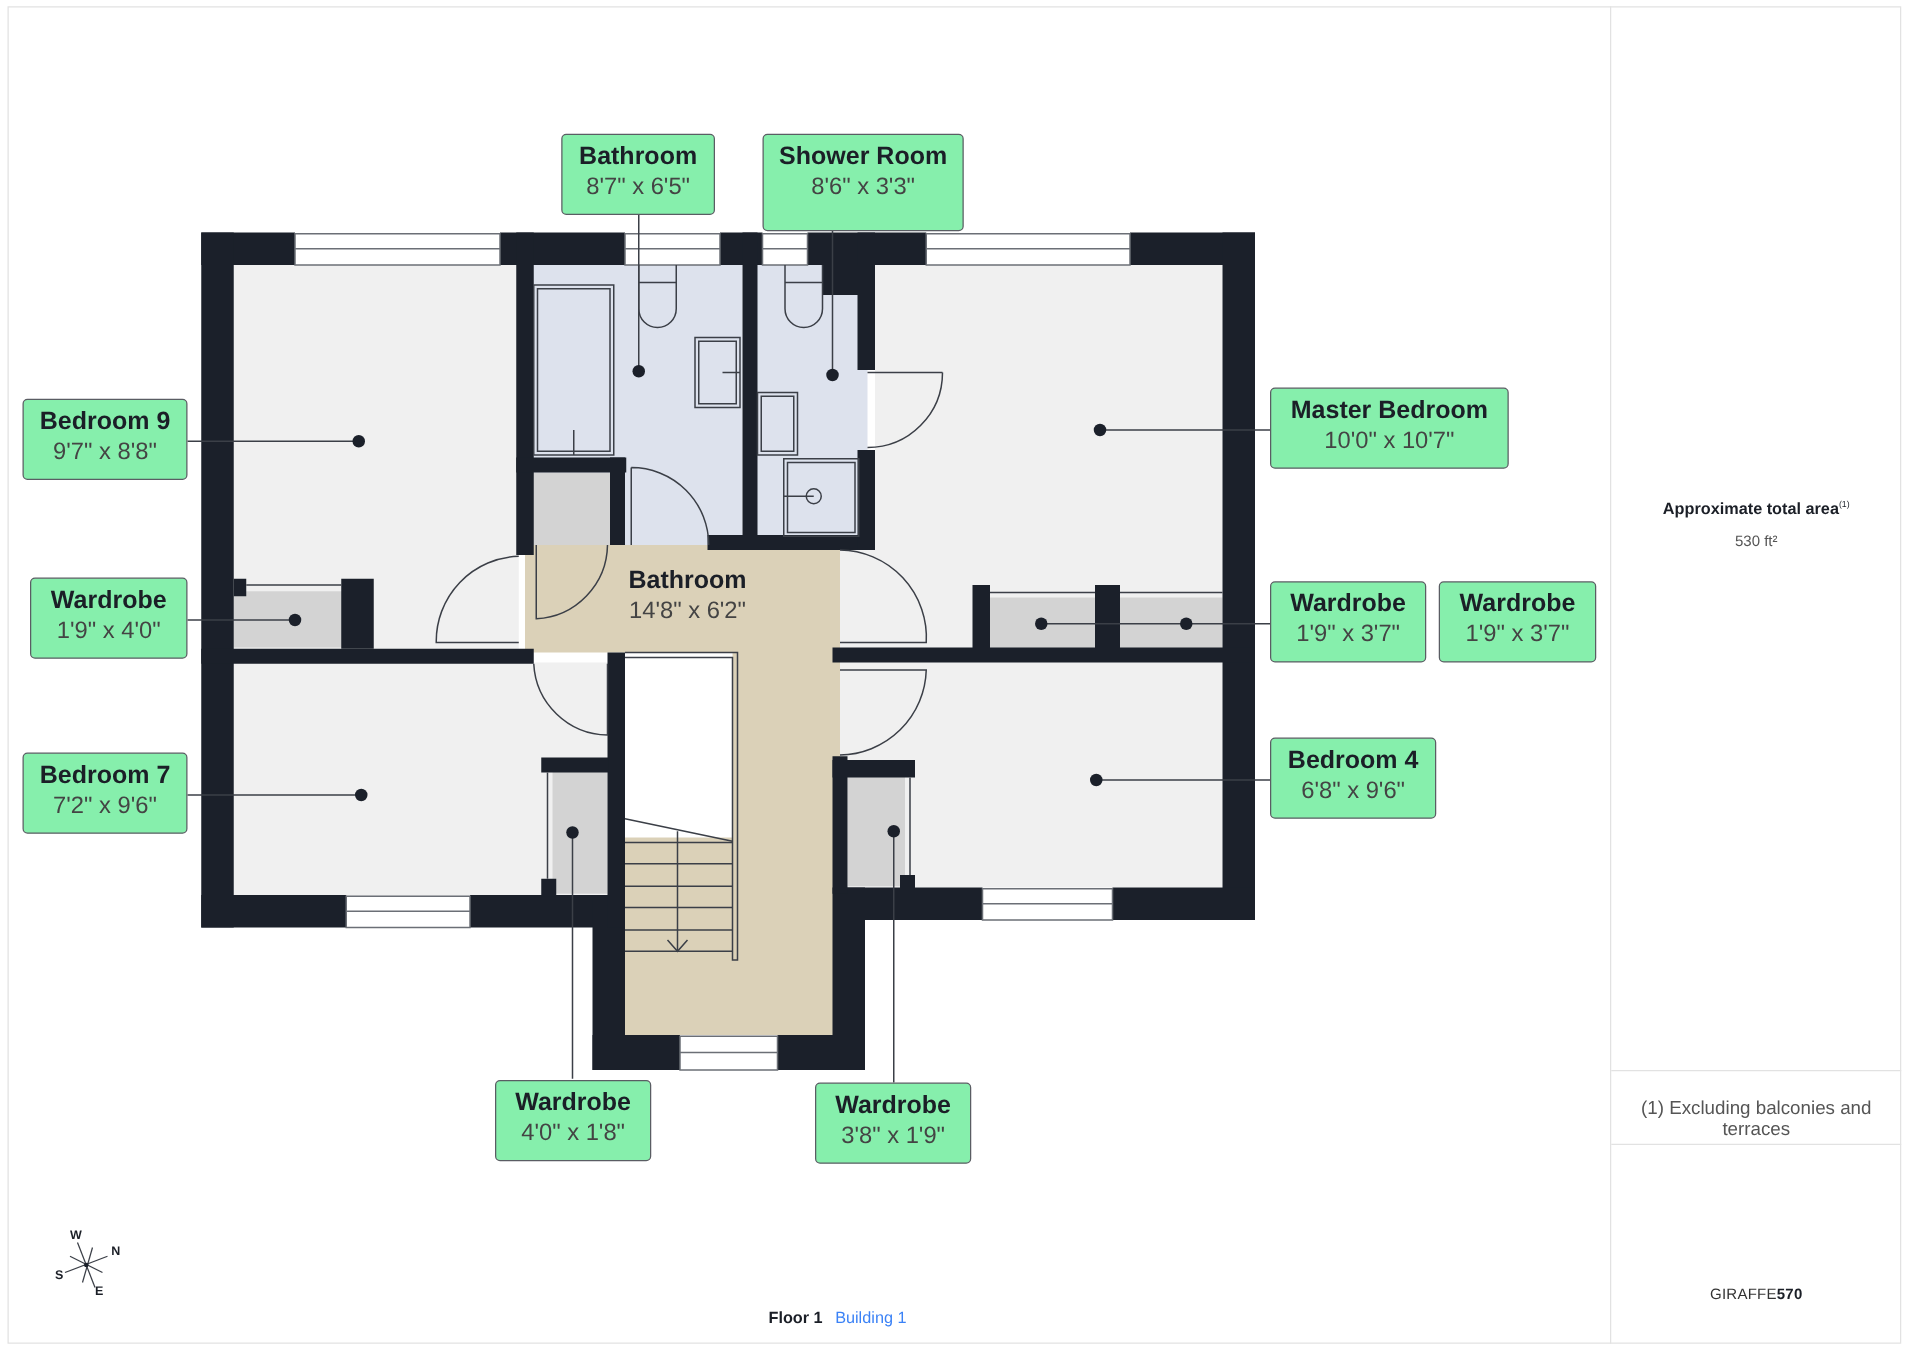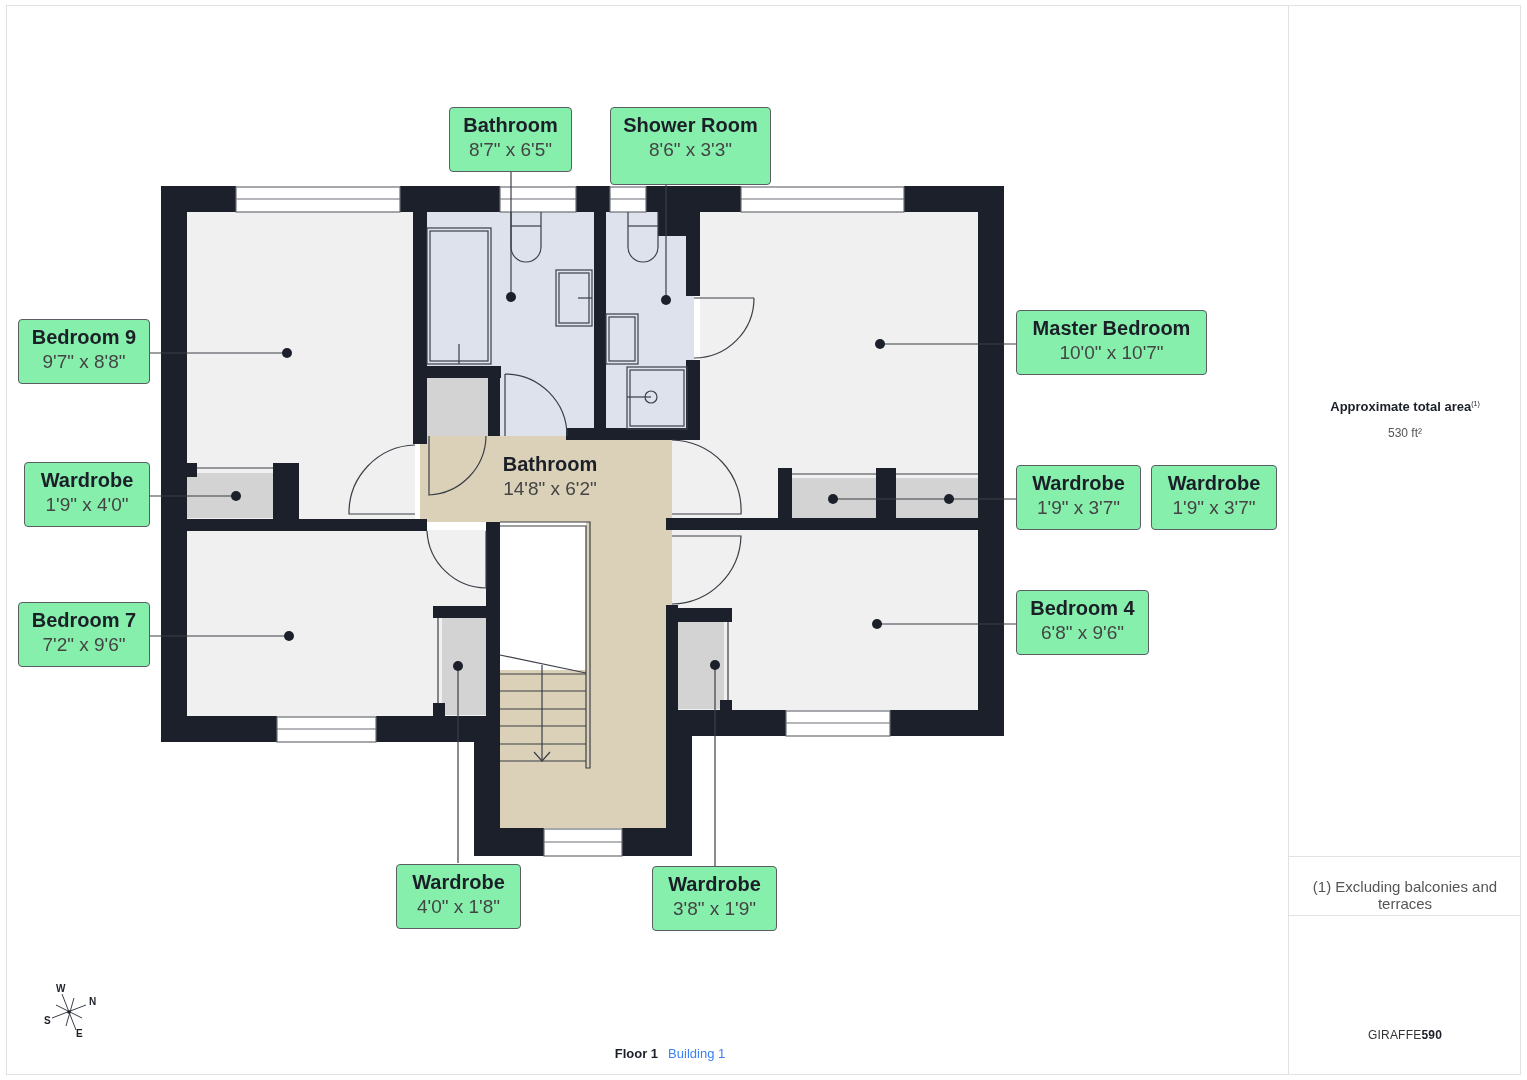--- a/index.html
+++ b/index.html
@@ -266,14 +266,14 @@
 <div class="floor-caption">
   <span class="fl">Floor 1</span><span class="bl">Building 1</span>
 </div>
 
 <div class="side">
   <div class="area-title"><span>Approximate total area</span><sup>(1)</sup></div>
   <div class="area-value">530 ft²</div>
   <div class="side-sep1"></div>
   <div class="footnote">(1) Excluding balconies and terraces</div>
   <div class="side-sep2"></div>
-  <div class="brand"><span>GIRAFFE</span><b>590</b></div>
+  <div class="brand"><span>GIRAFFE</span><b>570</b></div>
 </div>
 
 </body></html>

